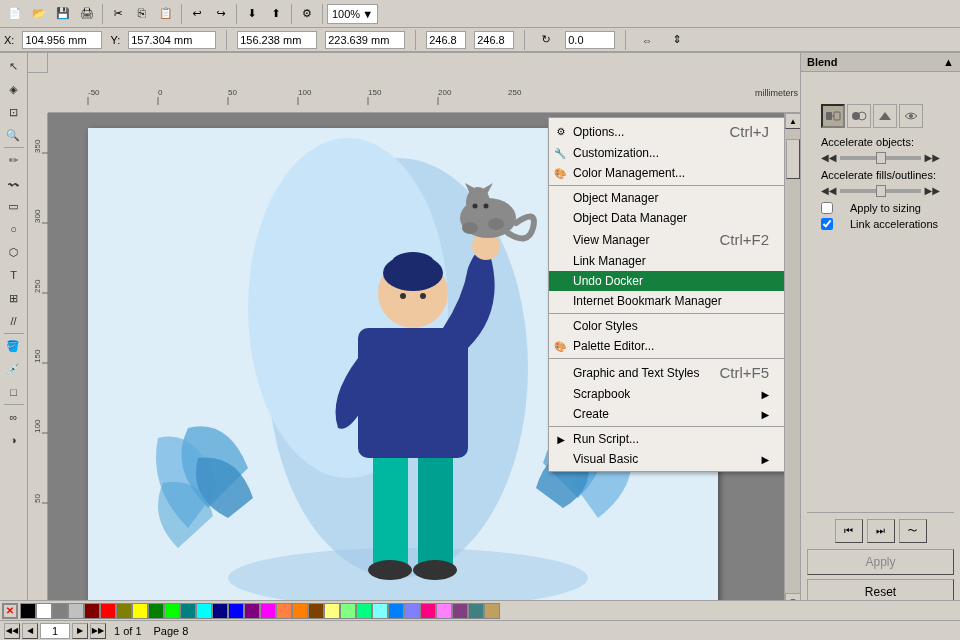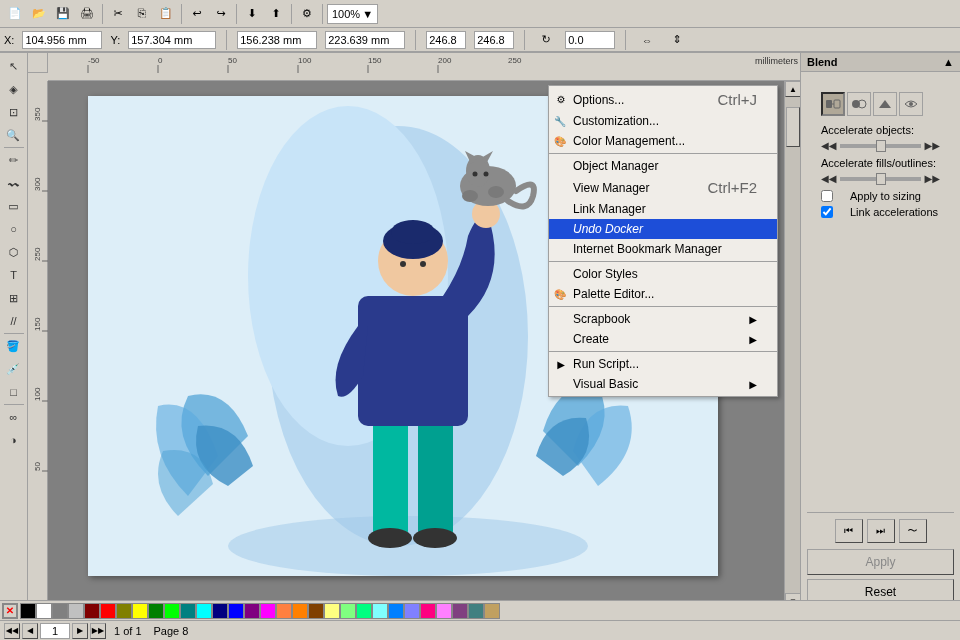--- a/index.html
+++ b/index.html
@@ -32,21 +32,21 @@
     .corner-box { width: 20px; height: 20px; background: #d4d0c8; border-right: 1px solid #a0a0a0; border-bottom: 1px solid #a0a0a0; flex-shrink: 0; }
     .ruler-h { flex: 1; height: 20px; background: #d4d0c8; border-bottom: 1px solid #a0a0a0; overflow: hidden; position: relative; }
     .ruler-v { width: 20px; background: #d4d0c8; border-right: 1px solid #a0a0a0; flex-shrink: 0; }
 
     .canvas-row { display: flex; flex: 1; overflow: hidden; }
     .canvas-area { flex: 1; background: #808080; overflow: hidden; position: relative; }
 
     
     .right-panel { width: 160px; background: #d4d0c8; border-left: 1px solid #a0a0a0; display: flex; flex-direction: column; }
     .panel-header { background: #c4c0b8; border-bottom: 1px solid #a0a0a0; padding: 3px 6px; font-size: 11px; font-weight: bold; display: flex; justify-content: space-between; align-items: center; }
-    .panel-content { padding: 20px; flex: 1; }
+    .panel-content { padding: 20px; flex: 1; margin-top: 12px; }
 
     .blend-icons { display: flex; gap: 2px; margin-bottom: 8px; }
     .blend-icon-btn { width: 24px; height: 24px; background: #d4d0c8; border: 1px solid #a0a0a0; display: flex; align-items: center; justify-content: center; cursor: pointer; font-size: 10px; }
     .blend-icon-btn.active { background: #b0a898; border: 2px inset #808080; }
 
     .panel-label { font-size: 11px; margin-bottom: 4px; margin-top: 6px; }
     .slider-row { display: flex; align-items: center; gap: 4px; margin-bottom: 6px; }
     .slider-arrow { font-size: 10px; color: #333; cursor: pointer; }
     .slider-track { flex: 1; height: 4px; background: #a0a0a0; position: relative; }
     .slider-thumb { position: absolute; top: -4px; left: 60%; width: 10px; height: 12px; background: #d4d0c8; border: 1px solid #808080; cursor: pointer; }
@@ -69,21 +69,21 @@
 
     
     .status-bar { height: 20px; background: #d4d0c8; border-top: 1px solid #a0a0a0; display: flex; align-items: center; padding: 0 4px; font-size: 11px; gap: 8px; }
     .status-nav { display: flex; align-items: center; gap: 2px; }
     .status-btn { width: 16px; height: 16px; background: #d4d0c8; border: 1px outset #a0a0a0; display: flex; align-items: center; justify-content: center; font-size: 8px; cursor: pointer; }
     .page-input { width: 30px; background: white; border: 1px solid #a0a0a0; height: 16px; text-align: center; font-size: 11px; }
 
     
     .context-menu { position: absolute; top: 8px; left: 508px; background: #f0ede8; border: 1px solid #a0a0a0; box-shadow: 2px 2px 4px rgba(0,0,0,0.3); z-index: 1000; min-width: 230px; padding: 2px 0; }
     .menu-item { display: flex; align-items: center; padding: 3px 20px 3px 24px; font-size: 12px; cursor: pointer; position: relative; white-space: nowrap; color: #000; }
-    .menu-item.highlighted { background: #1d4ed8; color: white; font-style: italic; }
+    .menu-item.highlighted { background: #15803d; color: white; }
     .menu-separator { height: 1px; background: #a0a0a0; margin: 2px 0; }
     .menu-shortcut { margin-left: auto; padding-left: 20px; font-size: 15px; color: #666; }
     .menu-arrow { margin-left: auto; font-size: 10px; }
     .menu-item-icon { position: absolute; left: 4px; width: 16px; height: 16px; display: flex; align-items: center; justify-content: center; font-size: 10px; }
 
     
     .ruler-h { display: flex; align-items: flex-end; padding-bottom: 2px; font-size: 9px; color: #444; overflow: hidden; }
 
     
     .color-strip { height: 20px; display: flex; align-items: center; background: #d4d0c8; border-top: 1px solid #a0a0a0; overflow: hidden; }
@@ -158,21 +158,21 @@
     <button class="tool-btn" title="Eyedropper">💉</button>
     <button class="tool-btn" title="Outline">□</button>
     <div class="tb-separator" style="width:20px;height:1px;"></div>
     <button class="tool-btn" title="Blend">∞</button>
     <button class="tool-btn" title="Transparency">◑</button>
   </div>
 
   <div class="canvas-with-rulers">
     <div class="ruler-row">
       <div class="corner-box"></div>
-      <div class="ruler-h" style="position:relative; height:28px; background:#d4d0c8; border-bottom:1px solid #a0a0a0; overflow:hidden;">
+      <div class="ruler-h" style="position:relative; height:28px; background:#d4d0c8; border-bottom:1px solid #a0a0a0; overflow:hidden;margin-top:32px;">
         <svg width="100%" height="20" style="position:absolute; top:0; left:0;">
 
           <text x="40" y="10" font-size="8" fill="#444">-50</text>
           <text x="110" y="10" font-size="8" fill="#444">0</text>
           <text x="180" y="10" font-size="8" fill="#444">50</text>
           <text x="250" y="10" font-size="8" fill="#444">100</text>
           <text x="320" y="10" font-size="8" fill="#444">150</text>
           <text x="390" y="10" font-size="8" fill="#444">200</text>
           <text x="460" y="10" font-size="8" fill="#444">250</text>
 
@@ -281,20 +281,24 @@
             <span class="menu-item-icon">🎨</span>
             <span>Color Management...</span>
           </div>
           <div class="menu-separator"></div>
           <div class="menu-item">
             <span class="menu-item-icon"></span>
             <span>Object Manager</span>
           </div>
           <div class="menu-item">
             <span class="menu-item-icon"></span>
+            <span>Object Data Manager</span>
+          </div>
+          <div class="menu-item">
+            <span class="menu-item-icon"></span>
             <span>View Manager</span>
             <span class="menu-shortcut">Ctrl+F2</span>
           </div>
           <div class="menu-item">
             <span class="menu-item-icon"></span>
             <span>Link Manager</span>
           </div>
           <div class="menu-item highlighted">
             <span class="menu-item-icon"></span>
             <span>Undo Docker</span>
@@ -306,20 +310,25 @@
           <div class="menu-separator"></div>
           <div class="menu-item">
             <span class="menu-item-icon"></span>
             <span>Color Styles</span>
           </div>
           <div class="menu-item">
             <span class="menu-item-icon">🎨</span>
             <span>Palette Editor...</span>
           </div>
           <div class="menu-separator"></div>
+          <div class="menu-item">
+            <span class="menu-item-icon"></span>
+            <span>Graphic and Text Styles</span>
+            <span class="menu-shortcut">Ctrl+F5</span>
+          </div>
           <div class="menu-item">
             <span class="menu-item-icon"></span>
             <span>Scrapbook</span>
             <span class="menu-arrow">▶</span>
           </div>
           <div class="menu-item">
             <span class="menu-item-icon"></span>
             <span>Create</span>
             <span class="menu-arrow">▶</span>
           </div>

